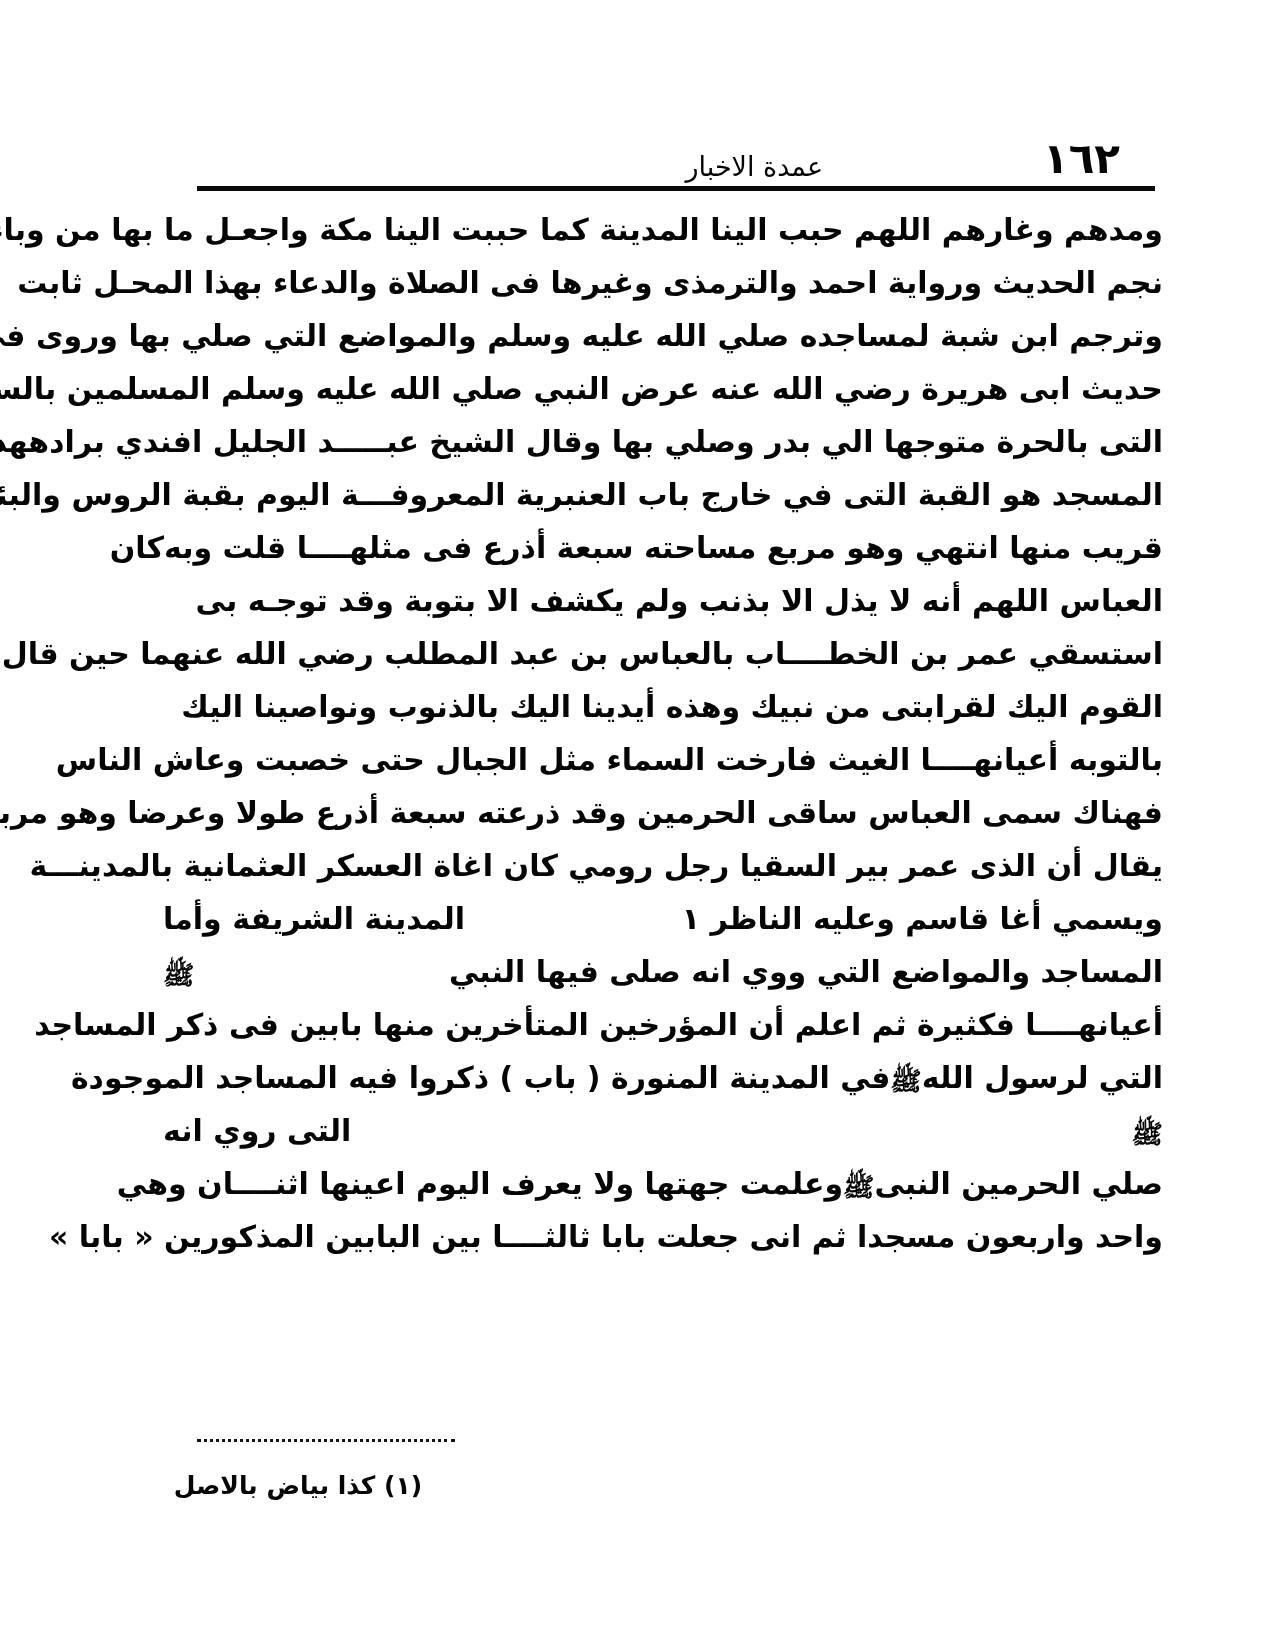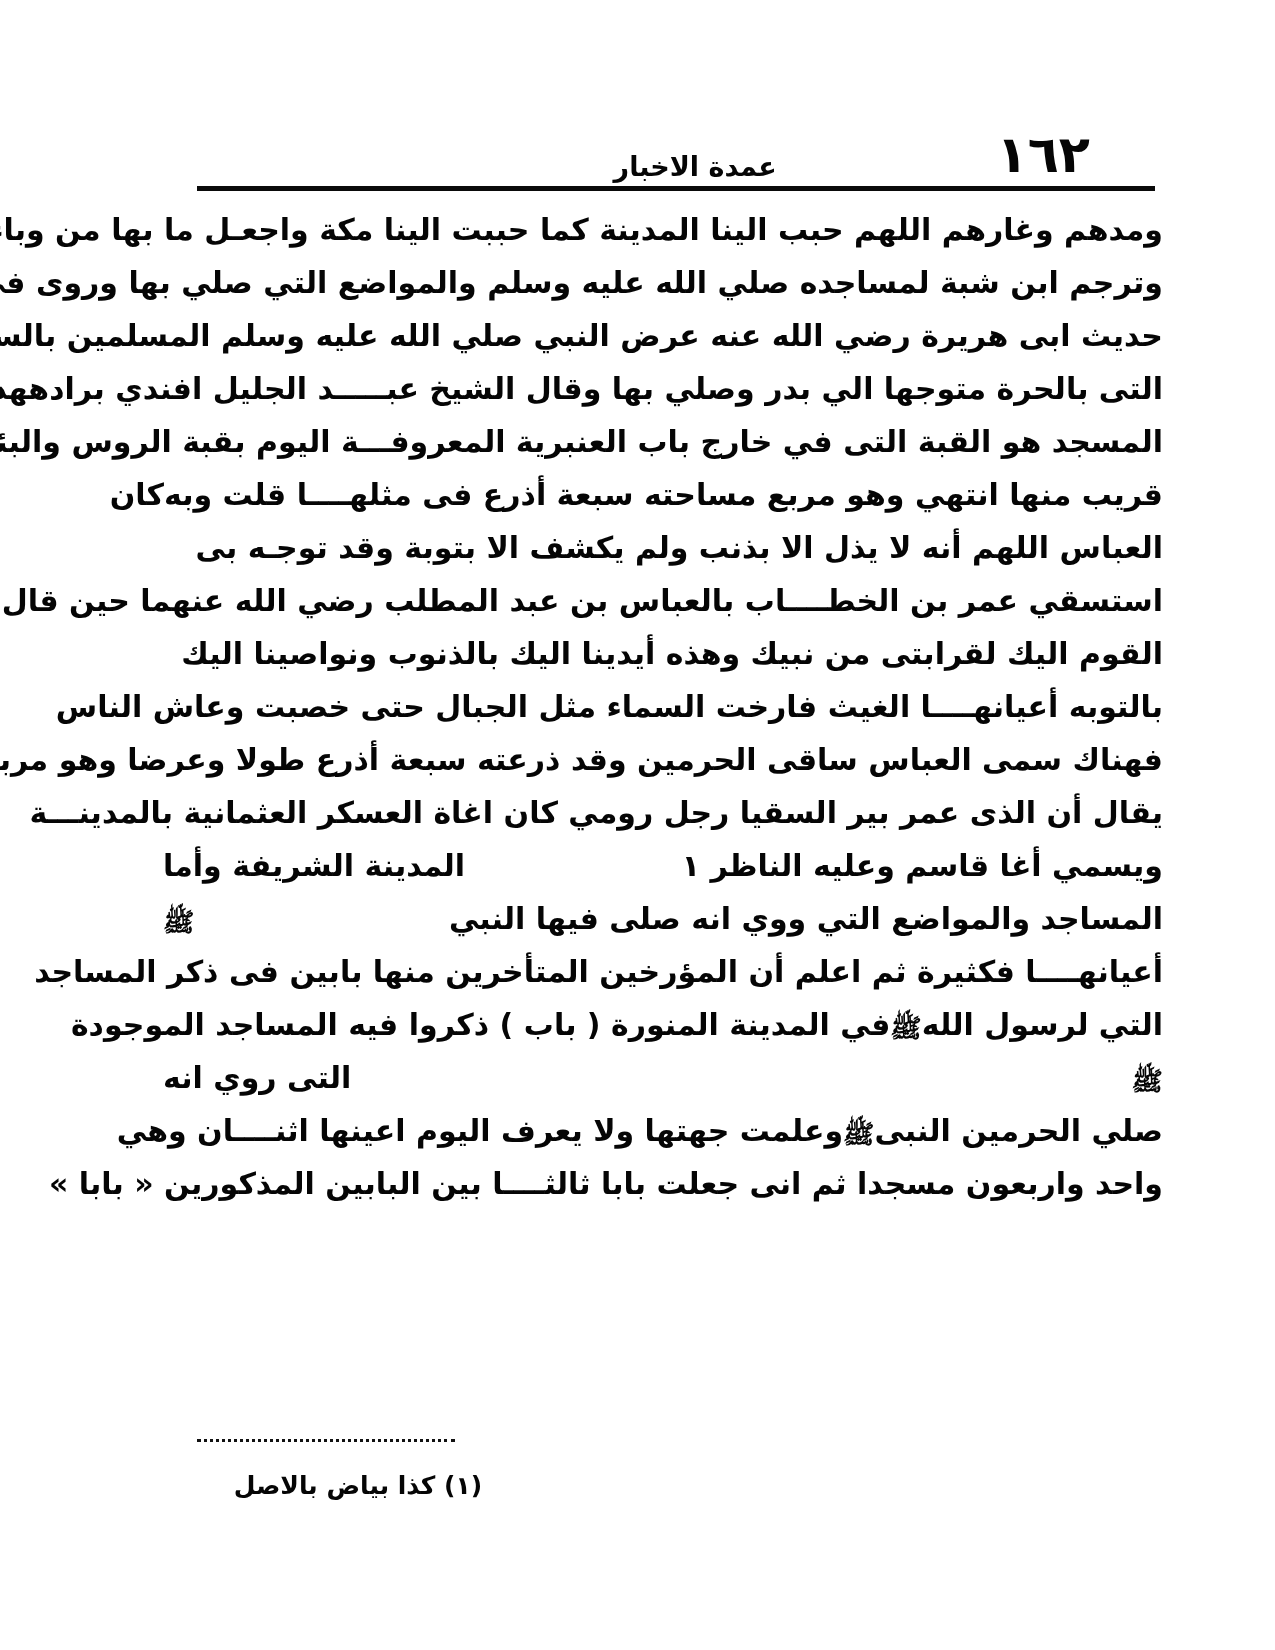--- a/index.html
+++ b/index.html
@@ -25,30 +25,30 @@
     top: 126px;
     right: 105px;
     left: 105px;
     height: 54px;
     display: flex;
     align-items: flex-end;
     justify-content: flex-start;
     direction: rtl;
   }
   .page-number {
-    font-size: 51px;
+    font-size: 42px;
     font-weight: 700;
     letter-spacing: 2px;
     line-height: 1;
-    margin-right: 80px;
+    margin-right: 50px;
     white-space: nowrap;
   }
   .book-title {
     font-size: 27px;
-    font-weight: 700;
+    font-weight: 400;
     line-height: 1;
     margin-right: 220px;
     white-space: nowrap;
   }
 
   .header-rule {
     position: absolute;
     top: 186px;
     right: 120px;
     width: 958px;
@@ -100,21 +100,21 @@
   .footnote-rule {
     position: absolute;
     bottom: 208px;
     right: 820px;
     width: 258px;
     border-top: 3px dotted #111111;
   }
   .footnote {
     position: absolute;
     bottom: 150px;
-    right: 772px;
+    right: 832px;
     width: 290px;
     direction: rtl;
     text-align: center;
     font-size: 25px;
     font-weight: 700;
     white-space: nowrap;
   }
 </style>
 </head>
 <body>
@@ -127,20 +127,23 @@
   </div>
 
   <div class="header-rule"></div>
 
   <div class="body-block">
 
     <div class="line">
       <span class="seg">ومدهم وغارهم اللهم حبب الينا المدينة كما حببت الينا مكة واجعـل ما بها من وباء</span>
     </div>
 
+    <div class="line">
+      <span class="seg">نجم الحديث وروایة احمد والترمذى وغيرها فى الصلاة والدعاء بهذا المحـل ثابت</span>
+    </div>
 
     <div class="line">
       <span class="seg">وترجم ابن شبة لمساجده صلي الله عليه وسلم والمواضع التي صلي بها وروى فى ذلك</span>
     </div>
 
     <div class="line">
       <span class="seg">حديث ابى هريرة رضي الله عنه عرض النبي صلي الله عليه وسلم المسلمين بالسقيا</span>
     </div>
 
     <div class="line">

